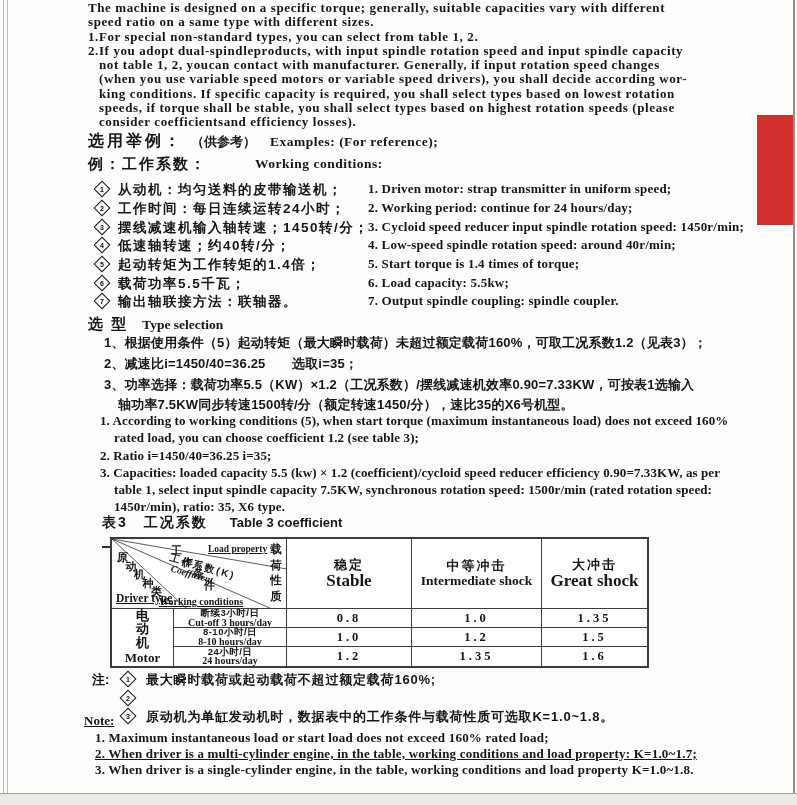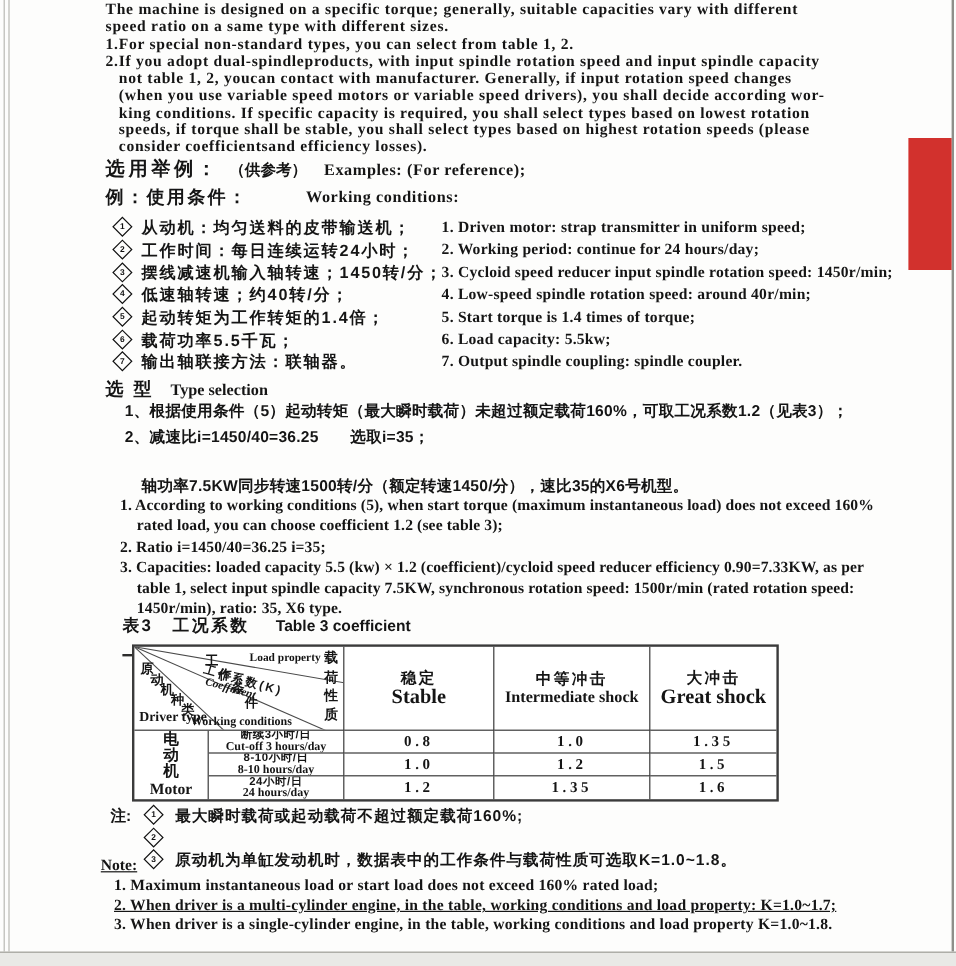--- a/index.html
+++ b/index.html
@@ -47,21 +47,21 @@
       grid-template-rows:70px 19px 19px 19px;
       border:2px solid #3b3b3b;background:#fff;}
   .t3 .cell{display:flex;flex-direction:column;align-items:center;justify-content:center;overflow:hidden;}
   .t3 .br{border-right:1px solid #3b3b3b;} .t3 .bb{border-bottom:1px solid #3b3b3b;}
   .hdr-zh{font-family:"Liberation Sans",sans-serif;font-weight:700;font-size:13px;letter-spacing:2px;line-height:15px;}
   .hdr-en-lg{font:700 17px "Liberation Serif",serif;line-height:18px;}
   .hdr-en-md{font:700 13.5px "Liberation Serif",serif;line-height:16px;}
   .corner{position:relative;}
   .corner svg{position:absolute;left:0;top:0;}
   .stair{position:absolute;font-family:"Liberation Sans",sans-serif;font-weight:700;}
-  .corner .lbl-ser{position:absolute;font-family:"Liberation Serif",serif;font-weight:700;white-space:nowrap;}
+  .corner .lbl-ser{position:absolute;font-family:"Liberation Serif",serif;font-weight:700;white-space:nowrap;text-decoration:underline;}
   .coef-rot{position:absolute;left:60px;top:12px;transform:rotate(16deg);transform-origin:0 0;white-space:nowrap;}
   .coef-rot .l1{font:700 10px "Liberation Sans",sans-serif;letter-spacing:2px;}
   .coef-rot .l2{font:italic 700 9.5px "Liberation Serif",serif;margin-top:-2px;margin-left:4px;}
   .vert-col{position:absolute;width:14px;word-break:break-all;line-height:15.5px;
             font-family:"Liberation Sans",sans-serif;font-weight:700;font-size:11.5px;text-align:center;}
   .motor-zh{width:15px;word-break:break-all;line-height:13.5px;font-family:"Liberation Sans",sans-serif;
             font-weight:700;font-size:13px;text-align:center;}
   .motor-en{font:700 13px "Liberation Serif",serif;margin-top:1px;}
   .rc-zh{font-family:"Liberation Sans",sans-serif;font-weight:700;font-size:9.5px;line-height:9.5px;letter-spacing:0.5px;}
   .rc-en{font:700 10px "Liberation Serif",serif;line-height:10px;}
@@ -95,21 +95,21 @@
     <div class="cont">king conditions. If specific capacity is required, you shall select types based on lowest rotation</div>
     <div class="cont">speeds, if torque shall be stable, you shall select types based on highest rotation speeds (please</div>
     <div class="cont">consider coefficientsand efficiency losses).</div>
   </div>
 
   <div class="h-examples">
     <span class="zh zh-big">选用举例：</span><span class="zh ref">（供参考）</span><span class="en">Examples: (For reference);</span>
   </div>
 
   <div class="h-cond">
-    <span class="zh zh-big">例：使用条件：</span>
+    <span class="zh zh-big">例：工作系数：</span>
     <span class="en">Working conditions:</span>
   </div>
 
   <div class="cond-row" style="top:181px;">
     <span class="dmd">
         <span>1</span>
       </span>
     <span class="cond-zh zh">从动机：均匀送料的皮带输送机；</span>
     <span class="cond-en">1. Driven motor: strap transmitter in uniform speed;</span>
   </div>
@@ -154,20 +154,21 @@
       </span>
     <span class="cond-zh zh">输出轴联接方法：联轴器。</span>
     <span class="cond-en">7. Output spindle coupling: spindle coupler.</span>
   </div>
 
   <div class="h-type">
     <span class="zh zh-big">选 型</span><span class="en">Type selection</span>
   </div>
   <div class="sel-zh zh" style="left:104px;top:334px;">1、根据使用条件（5）起动转矩（最大瞬时载荷）未超过额定载荷160%，可取工况系数1.2（见表3）；</div>
   <div class="sel-zh zh" style="left:104px;top:355px;">2、减速比i=1450/40=36.25　　选取i=35；</div>
+  <div class="sel-zh zh" style="left:104px;top:376px;">3、功率选择：载荷功率5.5（KW）×1.2（工况系数）/摆线减速机效率0.90=7.33KW，可按表1选输入</div>
   <div class="sel-zh zh" style="left:118px;top:396px;">轴功率7.5KW同步转速1500转/分（额定转速1450/分），速比35的X6号机型。</div>
 
   <div class="sel-en" style="left:100px;top:413px;">1. According to working conditions (5), when start torque (maximum instantaneous load) does not exceed 160%</div>
   <div class="sel-en" style="left:114px;top:430px;">rated load, you can choose coefficient 1.2 (see table 3);</div>
   <div class="sel-en" style="left:100px;top:448px;">2. Ratio i=1450/40=36.25   i=35;</div>
   <div class="sel-en" style="left:100px;top:465px;">3. Capacities: loaded capacity 5.5 (kw) × 1.2 (coefficient)/cycloid speed reducer efficiency 0.90=7.33KW, as per</div>
   <div class="sel-en" style="left:114px;top:482px;">table 1, select input spindle capacity 7.5KW, synchronous rotation speed: 1500r/min (rated rotation speed:</div>
   <div class="sel-en" style="left:114px;top:499px;">1450r/min), ratio: 35, X6 type.</div>
 
   <div class="t3-title">

